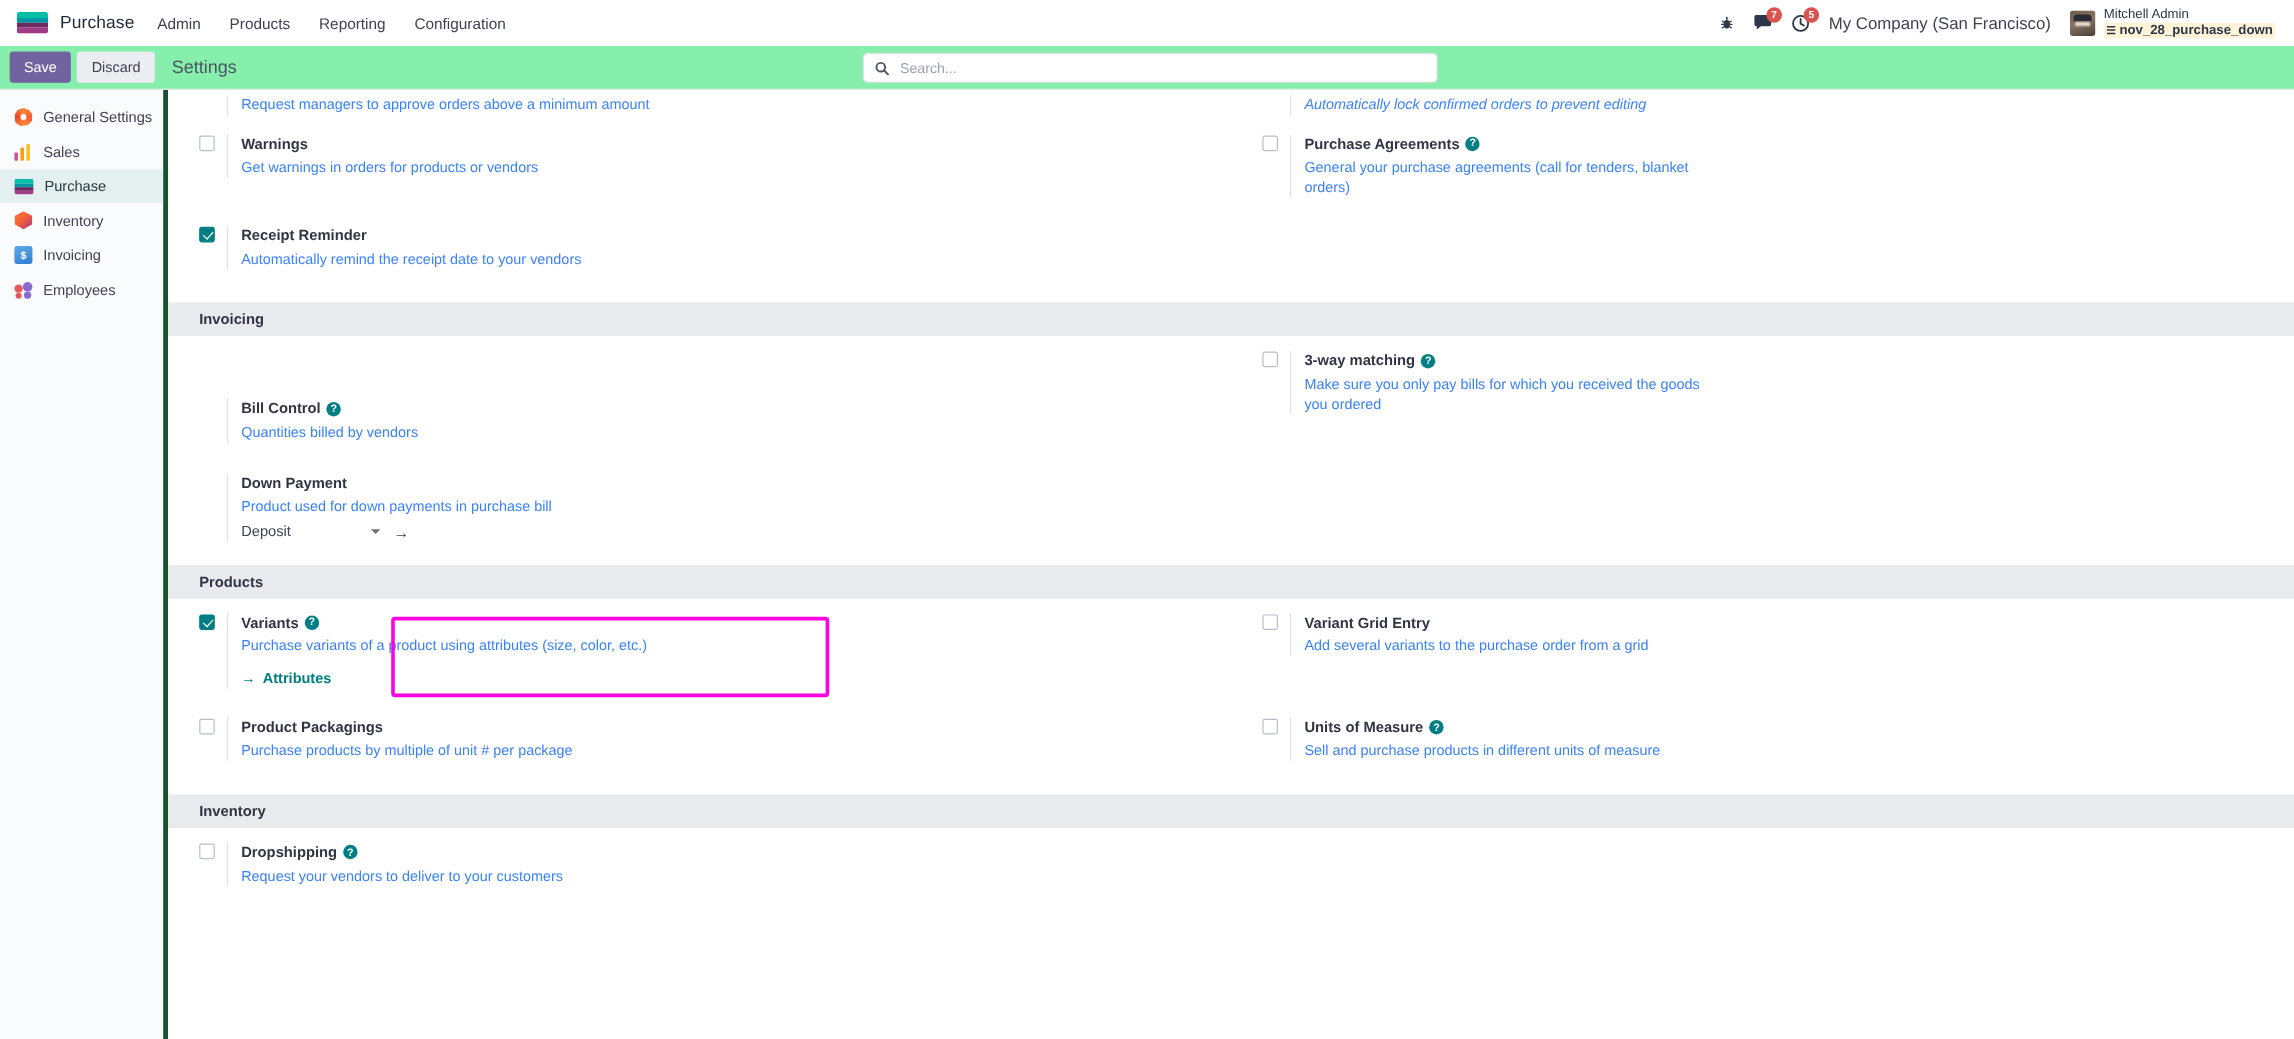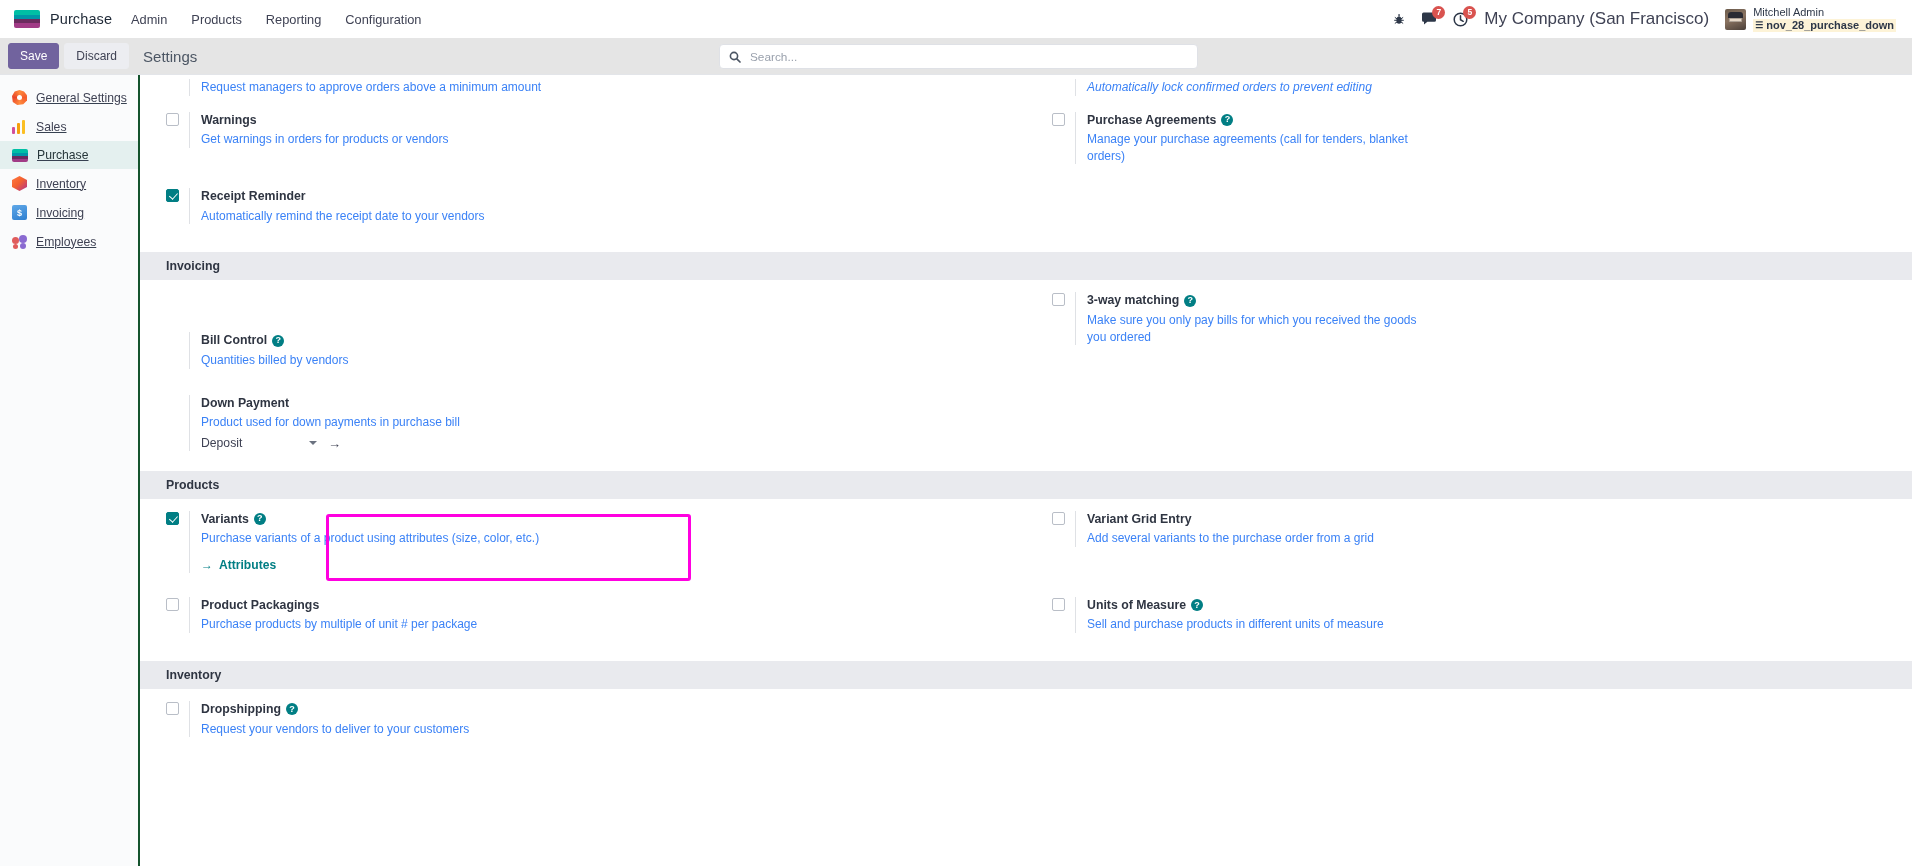--- a/index.html
+++ b/index.html
@@ -71,21 +71,21 @@
     background: #d9534f;
     color: #fff;
     font-size: 8.5px;
     font-weight: 700;
     min-width: 13px; height: 13px;
     border-radius: 7px;
     display: flex; align-items: center; justify-content: center;
     padding: 0 3px;
   }
   .company-name {
-    font-size: 17px;
+    font-size: 14px;
     color: #3f4254;
     cursor: pointer;
     white-space: nowrap;
   }
   .user-block { display: flex; align-items: center; gap: 7px; cursor: pointer; }
   .avatar {
     width: 21px; height: 21px;
     border-radius: 2px;
     background: linear-gradient(160deg,#6b5b4c 0%,#8a7361 45%,#4a3f38 100%);
     position: relative;
@@ -111,21 +111,21 @@
     padding: 0 2px;
     white-space: nowrap;
     display: flex; align-items: center; gap: 3px;
     font-weight: 600;
   }
   .db-icon { font-size: 9px; }
 
   
   .control-panel {
     height: 36px;
-    background: #e5e5e5;
+    background: #86efac;
     display: flex;
     align-items: center;
     padding: 0 0 0 8px;
     position: relative;
     z-index: 15;
   }
   .btn {
     font-size: 12px;
     border-radius: 3px;
     padding: 5px 11px;
@@ -172,24 +172,23 @@
     display: flex;
     height: calc(866px - 38px - 36px);
     border-top: 1px solid #e3e5e9;
   }
 
   
   .sidebar {
     width: 140px;
     min-width: 140px;
     background: #fafbfc;
-    border-right: 2px solid #14532d;
+    border-right: 4px solid #14532d;
     padding-top: 8px;
     overflow: hidden;
-    text-decoration: underline;
   }
   .side-item {
     display: flex;
     align-items: center;
     gap: 9px;
     padding: 7px 10px 7px 12px;
     font-size: 12.2px;
     color: #3f4254;
     cursor: pointer;
     white-space: nowrap;
@@ -572,21 +571,21 @@
           </div>
         </div>
         <div class="col">
           <div class="setting-box">
             <span class="o-checkbox"></span>
             <div class="setting-text">
               <div class="s-title">
                 <span>Purchase Agreements</span>
                 <span class="help-icon">?</span>
               </div>
-              <div class="s-desc">Manage your purchase agreements (call for tenders, blanket orders)</div>
+              <div class="s-desc">General your purchase agreements (call for tenders, blanket orders)</div>
             </div>
           </div>
         </div>
       </div>
 
       <div class="row">
         <div class="col">
           <div class="setting-box">
             <span class="o-checkbox checked"></span>
             <div class="setting-text">

